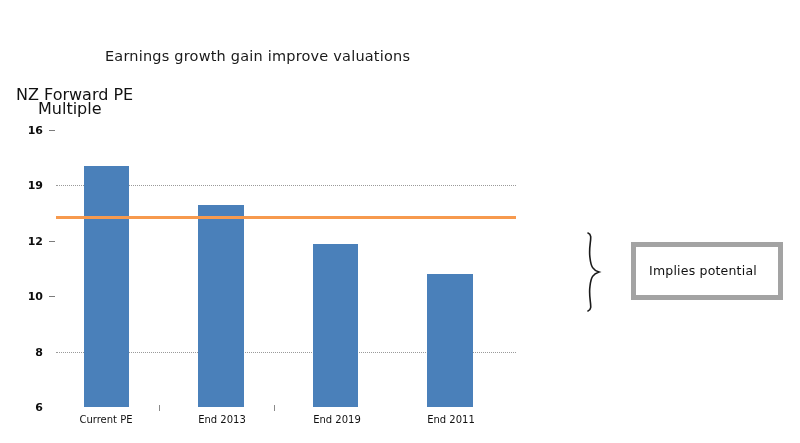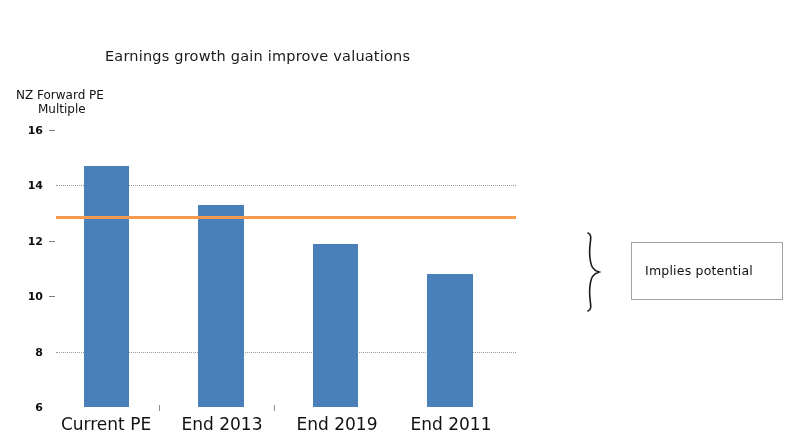--- a/index.html
+++ b/index.html
@@ -31,21 +31,21 @@
     color: #1a1a1a;
     letter-spacing: 0.2px;
     white-space: nowrap;
   }
 
   
   .axis-title {
     position: absolute;
     left: 16px;
     top: 88px;
-    font-size: 12px;
+    font-size: 16px;
     color: #111111;
     line-height: 14px;
     white-space: nowrap;
   }
   .axis-title .line2 {
     display: block;
     padding-left: 22px;
   }
 
   
@@ -99,21 +99,21 @@
     position: absolute;
     height: 3px;
     background: #f79a4e;
   }
 
   
   .x-label {
     position: absolute;
     top: 414px;
     transform: translateX(-50%);
-    font-size: 17px;
+    font-size: 10px;
     color: #111111;
     white-space: nowrap;
   }
   .x-tick {
     position: absolute;
     top: 405px;
     width: 0;
     height: 6px;
     border-left: 1px solid #8a8a8a;
   }
@@ -125,21 +125,21 @@
     top: 232px;
     width: 22px;
     height: 80px;
   }
   .annotation-box {
     position: absolute;
     left: 631px;
     top: 242px;
     width: 152px;
     height: 58px;
-    border: 1px solid #a3a3a3;
+    border: 5px solid #a3a3a3;
     box-sizing: border-box;
     display: flex;
     align-items: center;
     padding-left: 13px;
   }
   .annotation-text {
     font-size: 12.5px;
     color: #111111;
     line-height: 18px;
     letter-spacing: 0.2px;
@@ -156,21 +156,21 @@
     <span>NZ Forward PE</span>
     <span class="line2">Multiple</span>
   </div>
 
   <div class="plot-area">
 
     <div class="tick-mark" style="top:0px;"></div>
     <div class="y-label" style="top:0px;">16</div>
 
     <div class="gridline" style="top:55.4px;"></div>
-    <div class="y-label" style="top:55.4px;">14</div>
+    <div class="y-label" style="top:55.4px;">19</div>
 
     <div class="tick-mark" style="top:110.8px;"></div>
     <div class="y-label" style="top:110.8px;margin-left:7px;">12</div>
 
     <div class="tick-mark" style="top:166.2px;"></div>
     <div class="y-label" style="top:166.2px;">10</div>
 
     <div class="gridline" style="top:221.6px;"></div>
     <div class="y-label" style="top:221.6px;">8</div>
 

